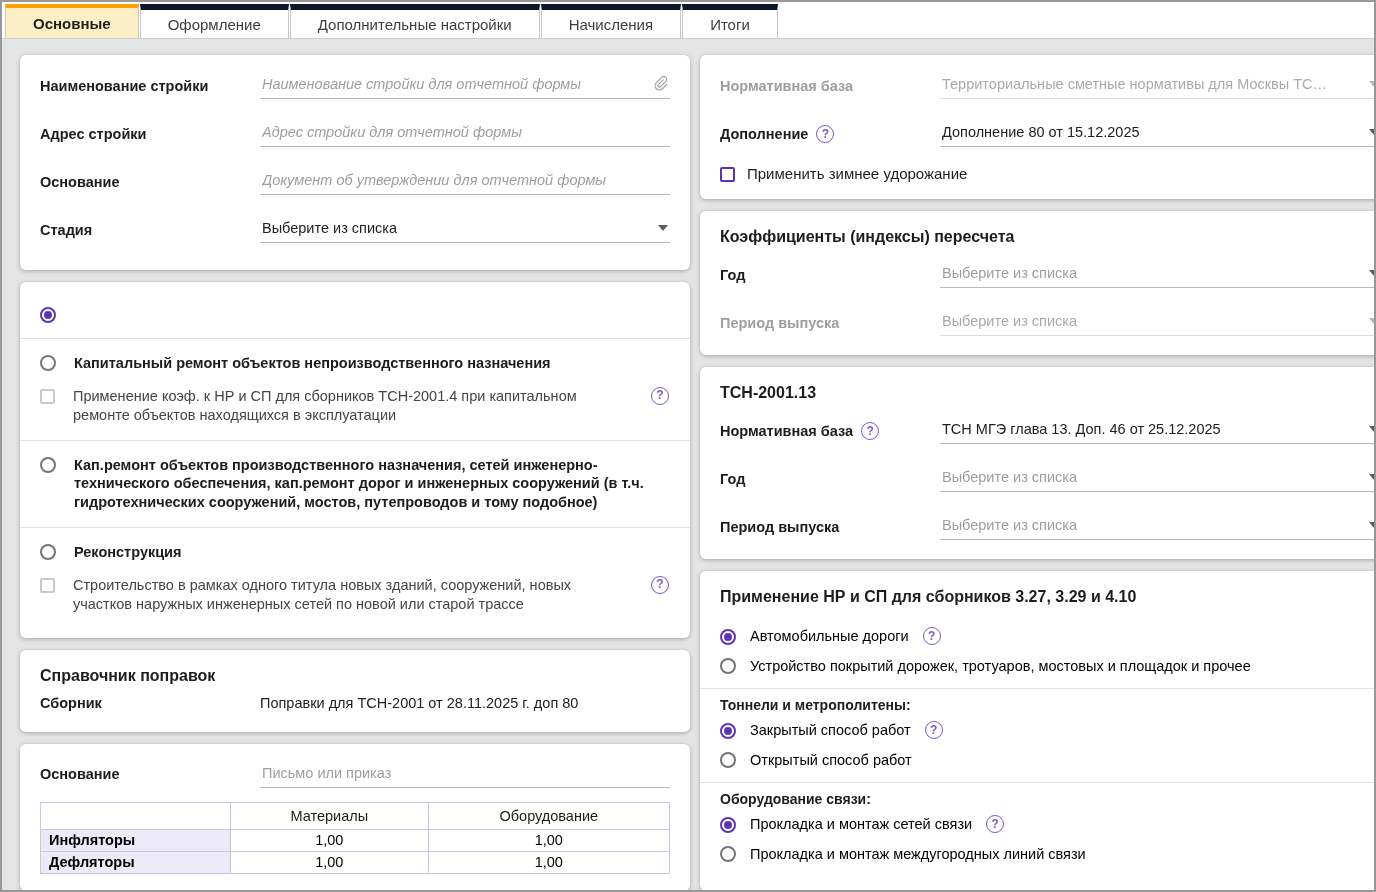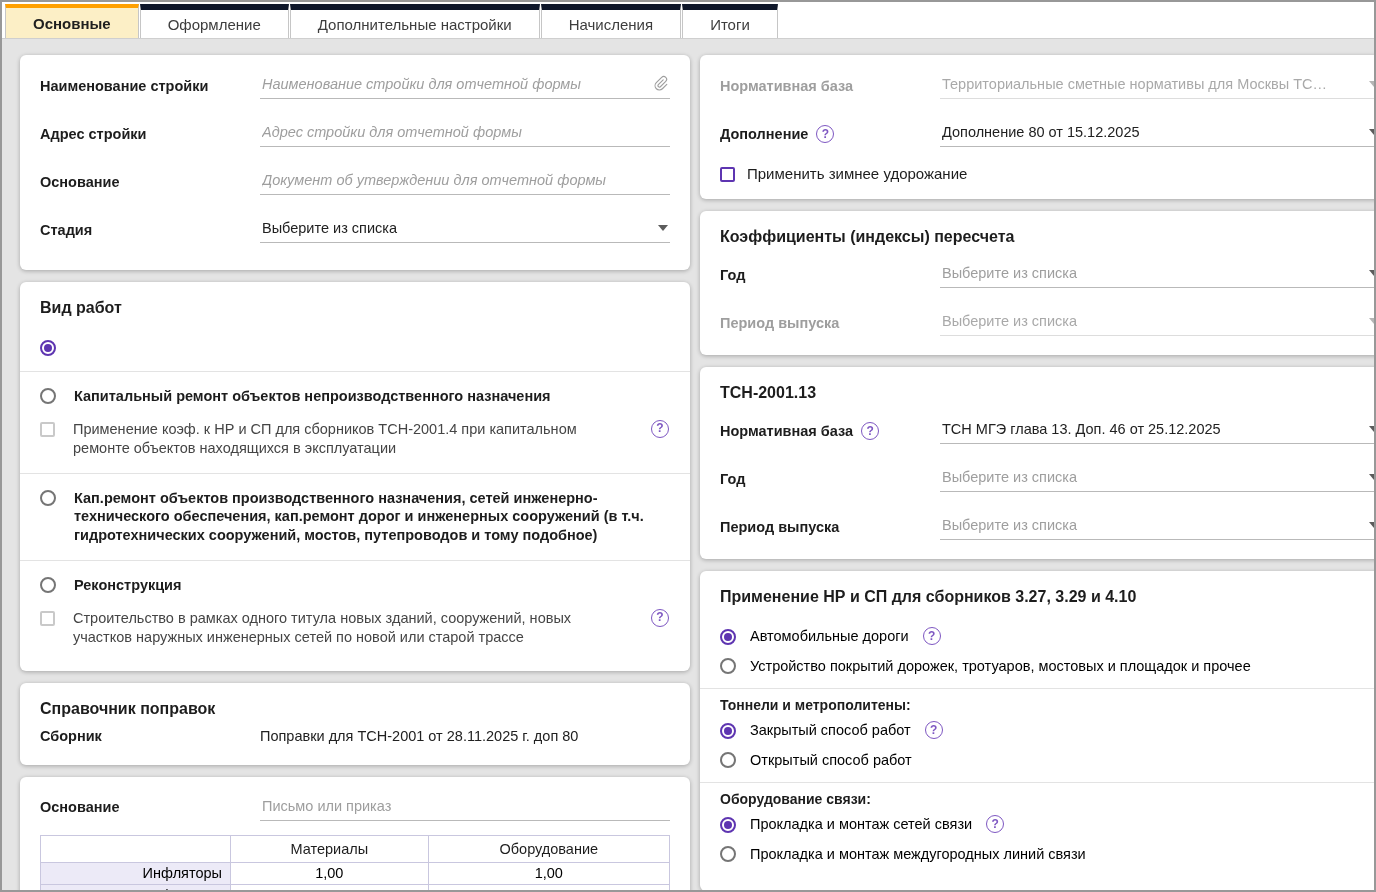--- a/index.html
+++ b/index.html
@@ -58,21 +58,21 @@
   .check { width:15px; height:15px; border:2px solid #c9c9c9; border-radius:2px; flex:none; margin-top:2px; }
   .check.en { border-color:#5e35b1; cursor:pointer; }
   .divider { height:1px; background:#e3e3e3; margin:8px -20px; }
   .subhead { font-size:14px; font-weight:bold; color:#1d1d1d; margin:6px 0 2px; }
   .opt-inline { display:flex; align-items:center; gap:14px; padding:6px 0; font-size:14.5px; }
   
   table.coef { border-collapse:collapse; width:100%; font-size:14.5px; margin-top:8px; }
   .coef th, .coef td { border:1px solid #c9c7df; padding:2px 8px; }
   .coef th { font-weight:normal; text-align:center; height:27px; color:#1d1d1d; }
   .coef td { height:22px; }
-  .coef td.lbl { background:#eceaf7; font-weight:normal; text-align:right; width:190px; }
+  .coef td.lbl { background:#eceaf7; font-weight:bold; text-align:left; width:190px; }
   .coef td.num { text-align:center; }
   .chk-row { display:flex; align-items:center; gap:12px; font-size:15px; color:#1d1d1d; padding-top:2px; }
 </style>
 </head>
 <body>
 
 <div class="window">
 
   <div class="tabbar">
     <div class="tab active">Основные</div>
@@ -113,21 +113,20 @@
         <div class="frow">
           <div class="flabel">Стадия</div>
           <div class="fctrl">
             <span class="txt val">Выберите из списка</span>
             <span class="arrow"></span>
           </div>
         </div>
       </div>
 
       <div class="card">
-        <div class="card-title">Вид работ</div>
         <div class="opt">
           <span class="radio sel"></span>
         </div>
         <div class="divider"></div>
         <div class="opt">
           <span class="radio"></span>
           <span class="optxt b">Капитальный ремонт объектов непроизводственного назначения</span>
         </div>
         <div class="opt">
           <span class="check"></span>

